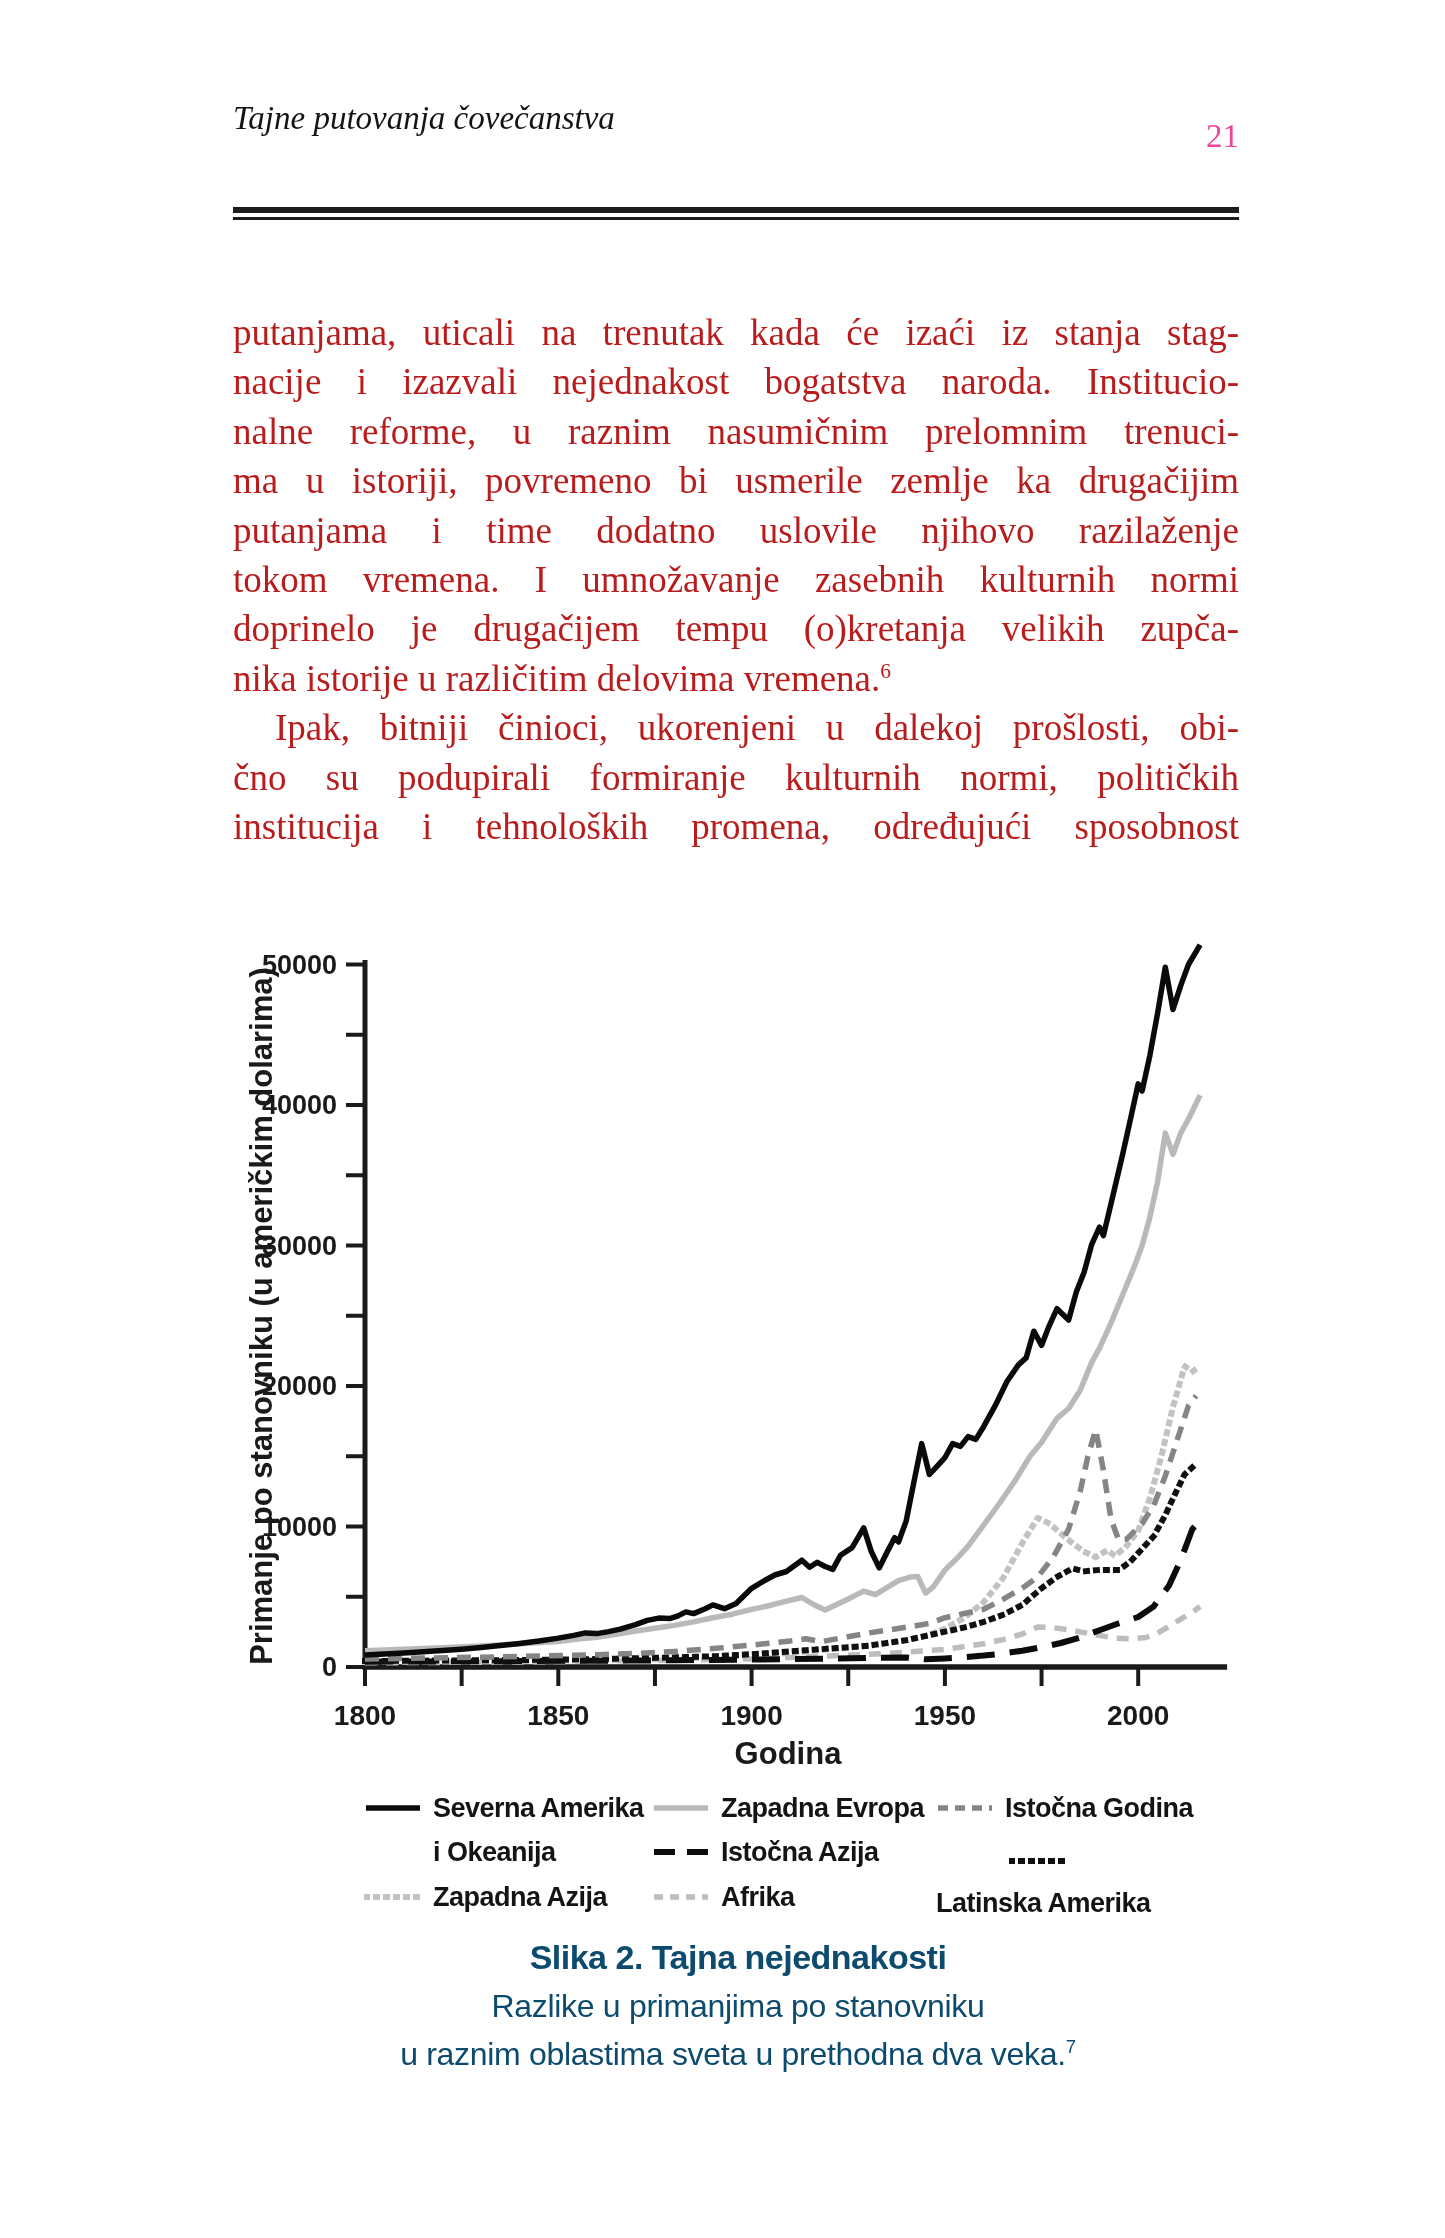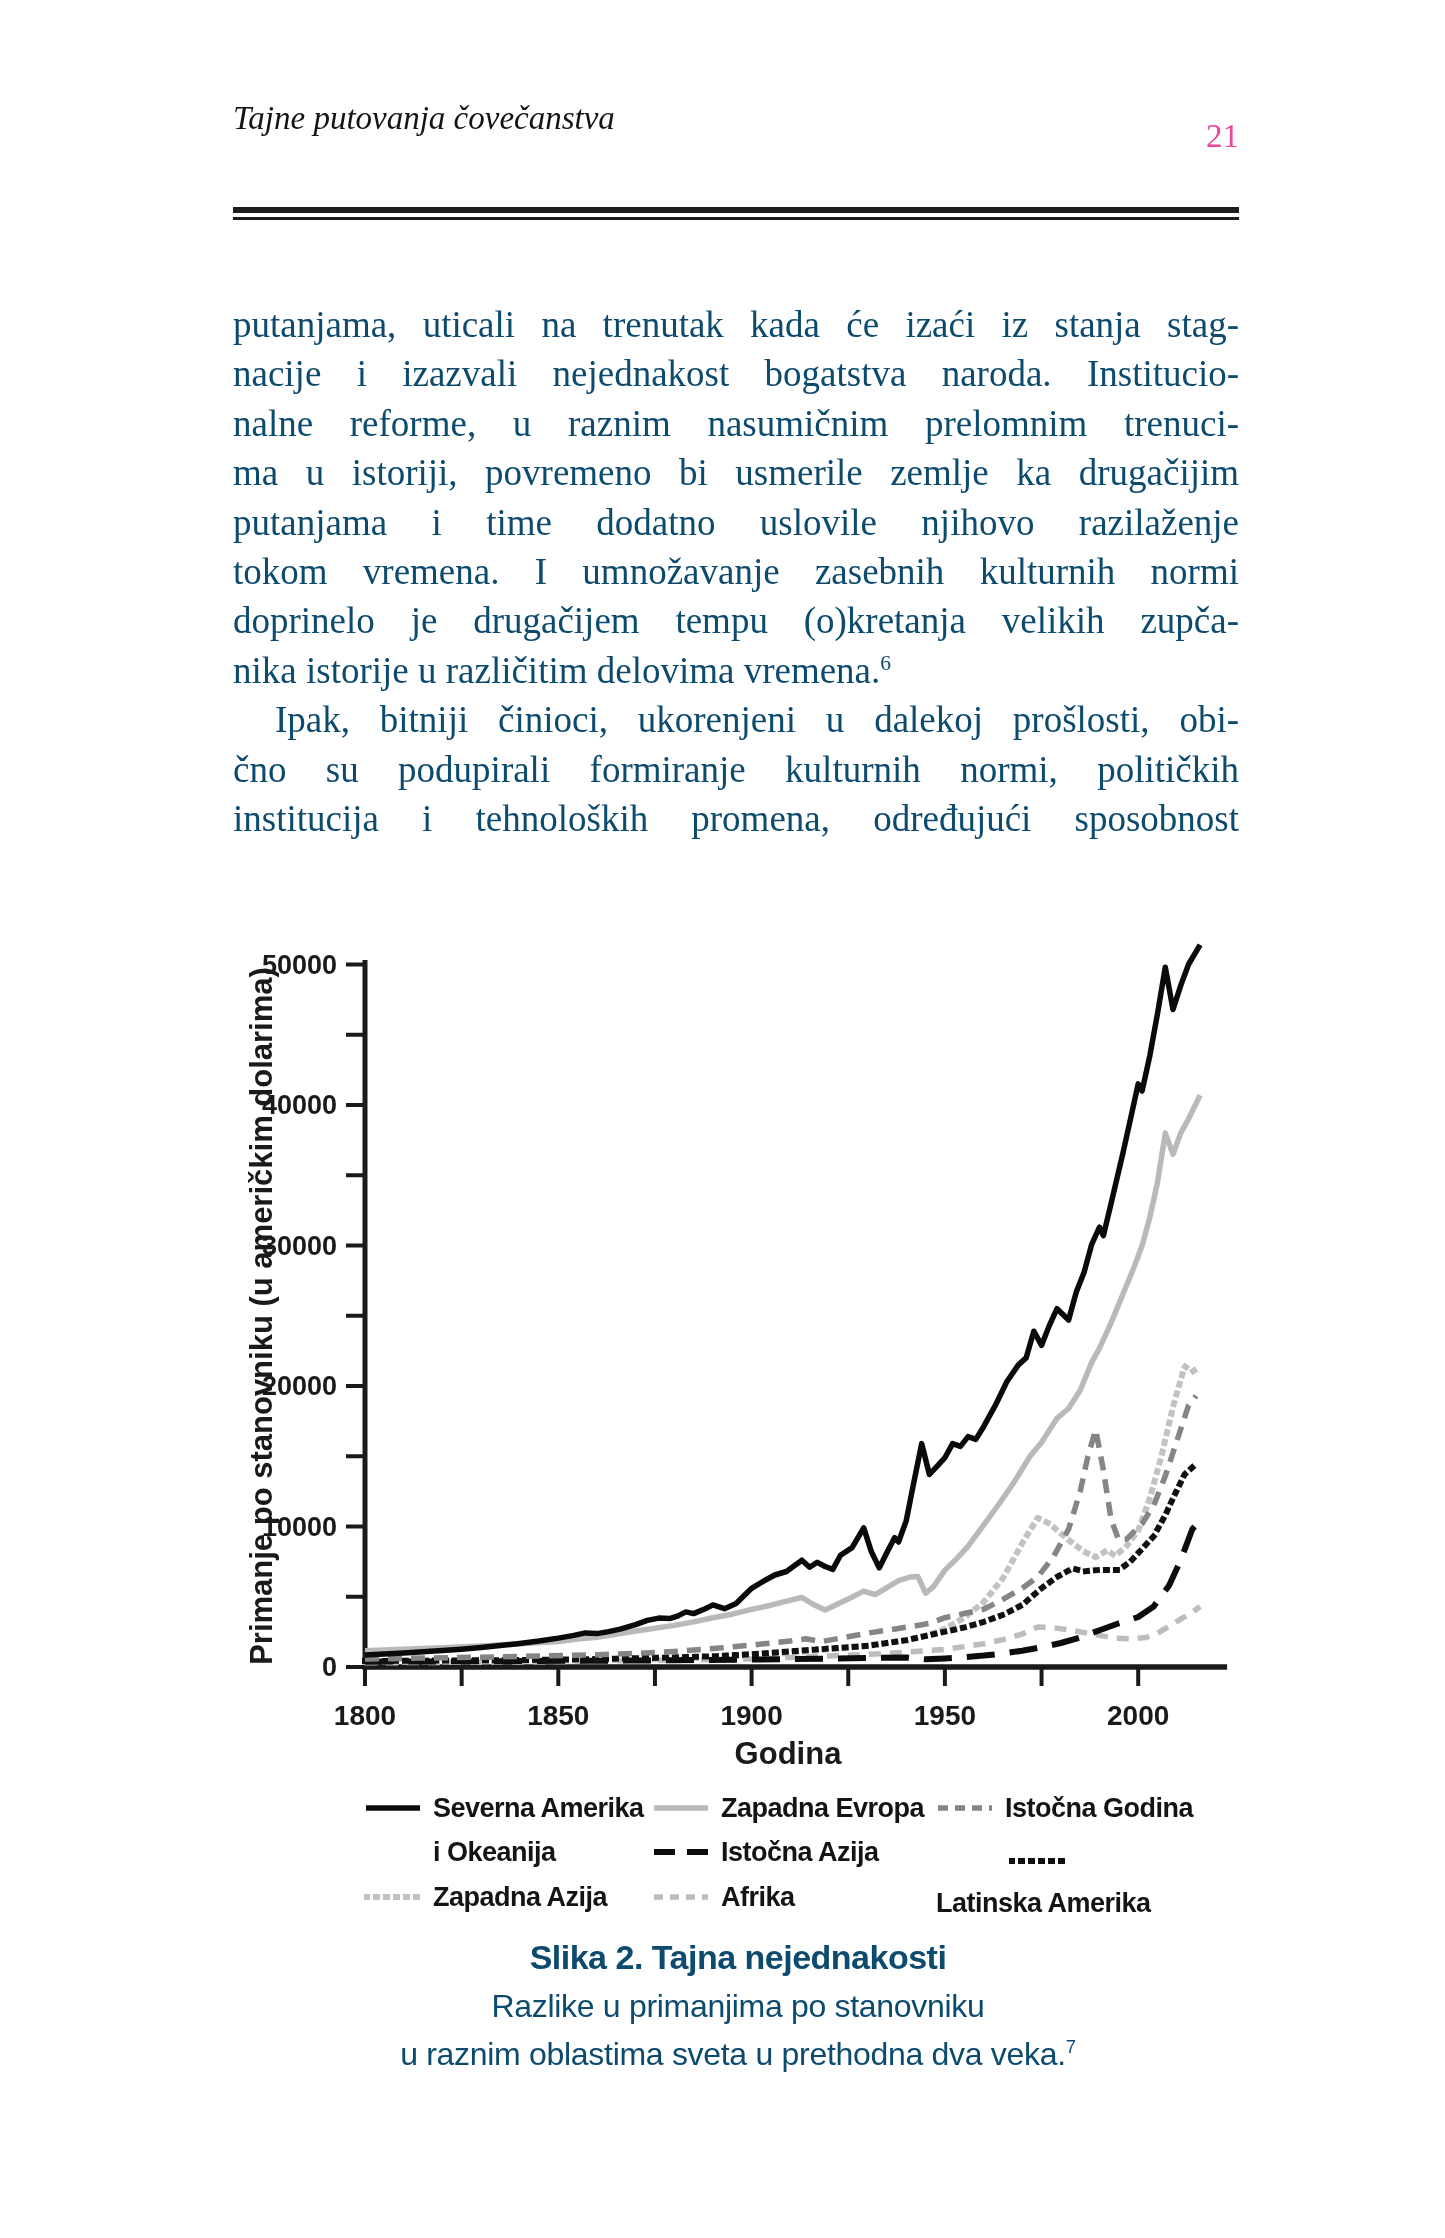--- a/index.html
+++ b/index.html
@@ -7,22 +7,22 @@
         color:#151515;font-family:"Liberation Serif",serif;margin:0 auto;}
 
   
   .pagehead{position:absolute;left:233px;top:98px;width:1006px;height:56px;}
   .ptitle{display:block;text-align:left;font:italic 33px/1.25 "Liberation Serif",serif;color:#141414;}
   .pnum{position:absolute;right:0;top:19px;font:33px/1.2 "Liberation Serif",serif;color:#ec4899;}
   .rule{position:absolute;left:233px;top:207px;width:1006px;height:4px;
         border-top:6px solid #1c1c1c;border-bottom:3px solid #1c1c1c;}
 
   
-  .bodytext{position:absolute;left:233px;top:300px;width:1006px;
-            font:37px/49.4px "Liberation Serif",serif;color:#0c4a6e;}
+  .bodytext{position:absolute;left:233px;top:308px;width:1006px;
+            font:37px/49.4px "Liberation Serif",serif;color:#b91c1c;}
   .bodytext .line{height:49.4px;white-space:normal;}
   .bodytext .j{text-align:justify;text-align-last:justify;}
   .bodytext .ind{text-indent:42px;}
   sup{font-size:58%;vertical-align:super;line-height:0;}
 
   
   #chart-svg{position:absolute;left:180px;top:640px;width:1090px;height:1140px;}
   #legend{position:absolute;left:0;top:1788px;width:1445px;height:140px;
           font-family:"Liberation Sans",sans-serif;}
   .leg-row{position:absolute;left:0;width:1445px;height:40px;}

